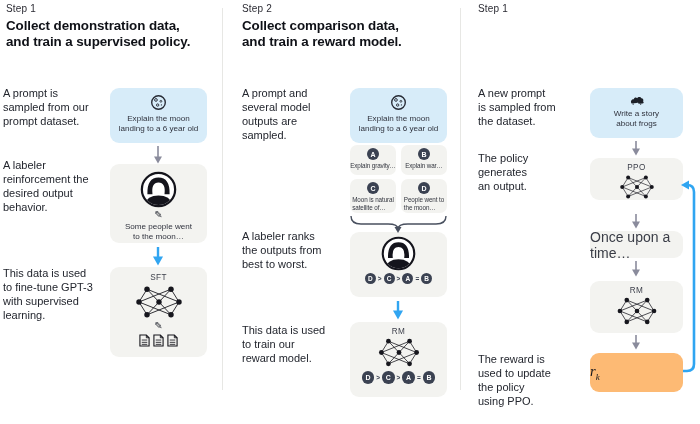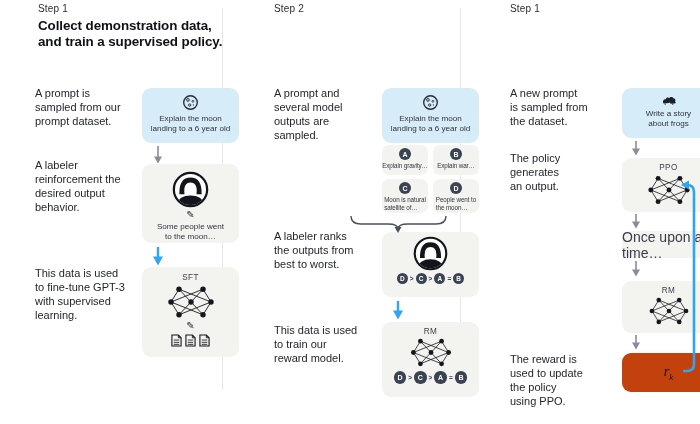--- a/index.html
+++ b/index.html
@@ -1,18 +1,18 @@
 <!DOCTYPE html>
 <html><head>
 <meta charset="utf-8">
 <style>
   html,body{margin:0;padding:0;background:#fff;}
   .canvas{position:relative;width:700px;height:424px;background:#ffffff;overflow:hidden;
           font-family:"Liberation Sans",sans-serif;color:#1e212a;}
-  .col{position:absolute;top:0;height:424px;margin-left:32px;}
+  .col{position:absolute;top:0;height:424px;}
   #col1{left:0;width:222px;}
   #col2{left:233px;width:227px;}
   #col3{left:466px;width:234px;}
   .divider{position:absolute;top:8px;height:382px;width:1px;background:#e7e7e4;}
   .step-label{position:absolute;font-size:10px;color:#2b2b33;letter-spacing:.2px;}
   .title{position:absolute;font-size:13.4px;font-weight:bold;line-height:16px;color:#0f1117;
          white-space:pre-line;letter-spacing:-.1px;}
   .para{position:absolute;font-size:11px;line-height:14px;color:#23262e;white-space:pre-line;}
   .box{position:absolute;border-radius:9px;display:flex;flex-direction:column;
        align-items:center;text-align:center;box-sizing:border-box;}
@@ -27,22 +27,22 @@
          font-weight:bold;display:flex;align-items:center;justify-content:center;flex:none;}
   .ocap{font-size:6.3px;line-height:7.8px;color:#33363f;white-space:pre-line;margin-top:2px;letter-spacing:-.1px;}
   .rank{display:flex;align-items:center;gap:2px;}
   .rank .sep{font-size:6.5px;font-weight:bold;color:#3b4252;}
   .rchip{width:11px;height:11px;border-radius:50%;background:#3b4252;color:#fff;font-size:6.5px;
          font-weight:bold;display:flex;align-items:center;justify-content:center;}
   .rchip.big{width:12.5px;height:12.5px;font-size:7px;}
   .docs{display:flex;gap:3px;margin-top:3px;}
   .oncebox{position:absolute;border-radius:9px;background:#f3f3f0;display:flex;align-items:center;
            justify-content:center;font-size:14px;color:#3a3d47;box-sizing:border-box;}
-  .rkbox{position:absolute;border-radius:9px;background:#c2410c;display:flex;align-items:center;
-         justify-content:center;box-sizing:border-box;}
+  .rkbox{position:absolute;border-radius:9px;background:#fdba74;display:flex;align-items:center;
+         justify-content:flex-start;box-sizing:border-box;}
   .rk{font-size:14.5px;font-style:italic;color:#14161d;font-family:"Liberation Serif",serif;}
   .rk sub{font-size:9px;}
   .overlay{position:absolute;left:0;top:0;z-index:10;pointer-events:none;}
 </style>
 </head>
 <body>
 
 <div class="canvas">
 
   <div class="divider" style="left:222px"></div>
@@ -150,20 +150,22 @@
               <line x1="3" y1="9" x2="9" y2="9"></line>
               <line x1="3" y1="11.2" x2="9" y2="11.2"></line>
             </g>
           </svg>
       </div>
     </div>
   </section>
 
   <section class="col" id="col2">
     <div class="step-label" style="left:9px;top:3px">Step 2</div>
+    <div class="title" style="left:9px;top:18px;width:214px">Collect comparison data,
+and train a reward model.</div>
 
     <div class="para" style="left:9px;top:86px;width:100px">A prompt and
 several model
 outputs are
 sampled.</div>
     <div class="para" style="left:9px;top:229px;width:102px">A labeler ranks
 the outputs from
 best to worst.</div>
     <div class="para" style="left:9px;top:323px;width:102px">This data is used
 to train our
@@ -280,21 +282,21 @@
     <div class="box blue" style="left:124px;top:88px;width:93px;height:50px;padding-top:6px">
       <svg width="16" height="12" viewBox="0 0 20 14">
         <path d="M3,11 C1.5,8 3.5,5.8 6,6 C6.3,3.8 9,3 10.2,4.8 C11,3 14.5,2.6 15.5,4.8 C17.6,4.8 18.6,6.8 17.6,8.8 C18.8,9.6 18.6,11 16.8,11.4 L11.5,11.8 C12.6,10.4 10.6,9.8 9.4,10.8 L3.4,11.5 Z" fill="#1c2028"></path>
         <line x1="5.2" y1="11.4" x2="5.2" y2="13" stroke="#1c2028" stroke-width="1.2"></line>
         <line x1="14.6" y1="11.6" x2="14.6" y2="13" stroke="#1c2028" stroke-width="1.2"></line>
       </svg>
       <div class="cap" style="margin-top:3px">Write a story
 about frogs</div>
     </div>
 
-    <div class="box gray" style="left:124px;top:158px;width:93px;height:54px;padding-top:5px">
+    <div class="box gray" style="left:124px;top:158px;width:93px;height:42px;padding-top:5px">
       <div class="model-label">PPO</div>
       <svg width="44" height="32" viewBox="0 0 60 44" style="margin-top:2px">
         <g stroke="#16161d" stroke-width="1.1">
           <line x1="15" y1="6" x2="5" y2="22"></line>
             <line x1="15" y1="6" x2="30" y2="22"></line>
             <line x1="15" y1="6" x2="55" y2="22"></line>
           <line x1="45" y1="6" x2="5" y2="22"></line>
             <line x1="45" y1="6" x2="30" y2="22"></line>
             <line x1="45" y1="6" x2="55" y2="22"></line>
           <line x1="15" y1="38" x2="5" y2="22"></line>

